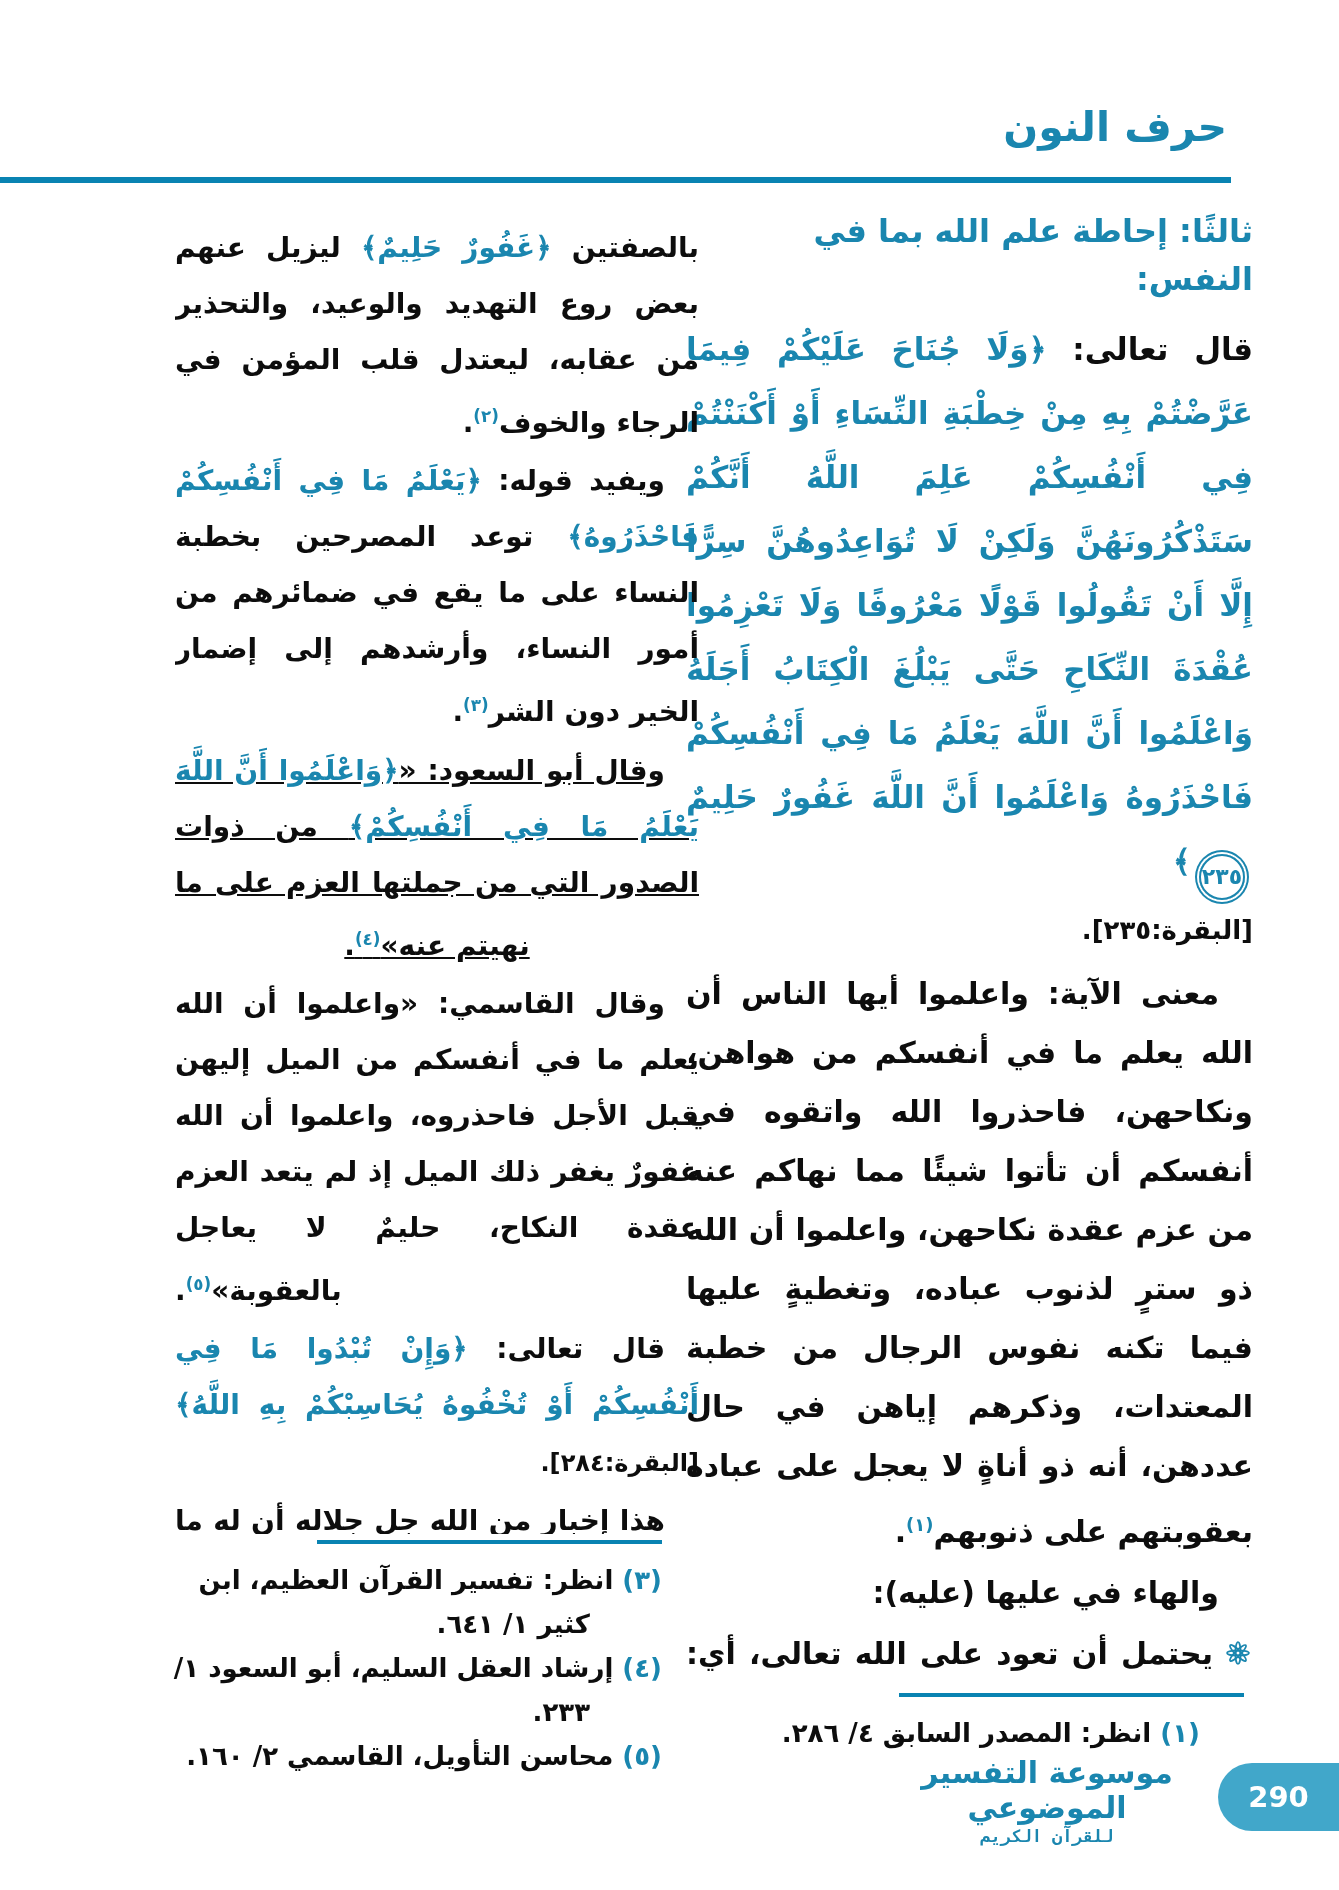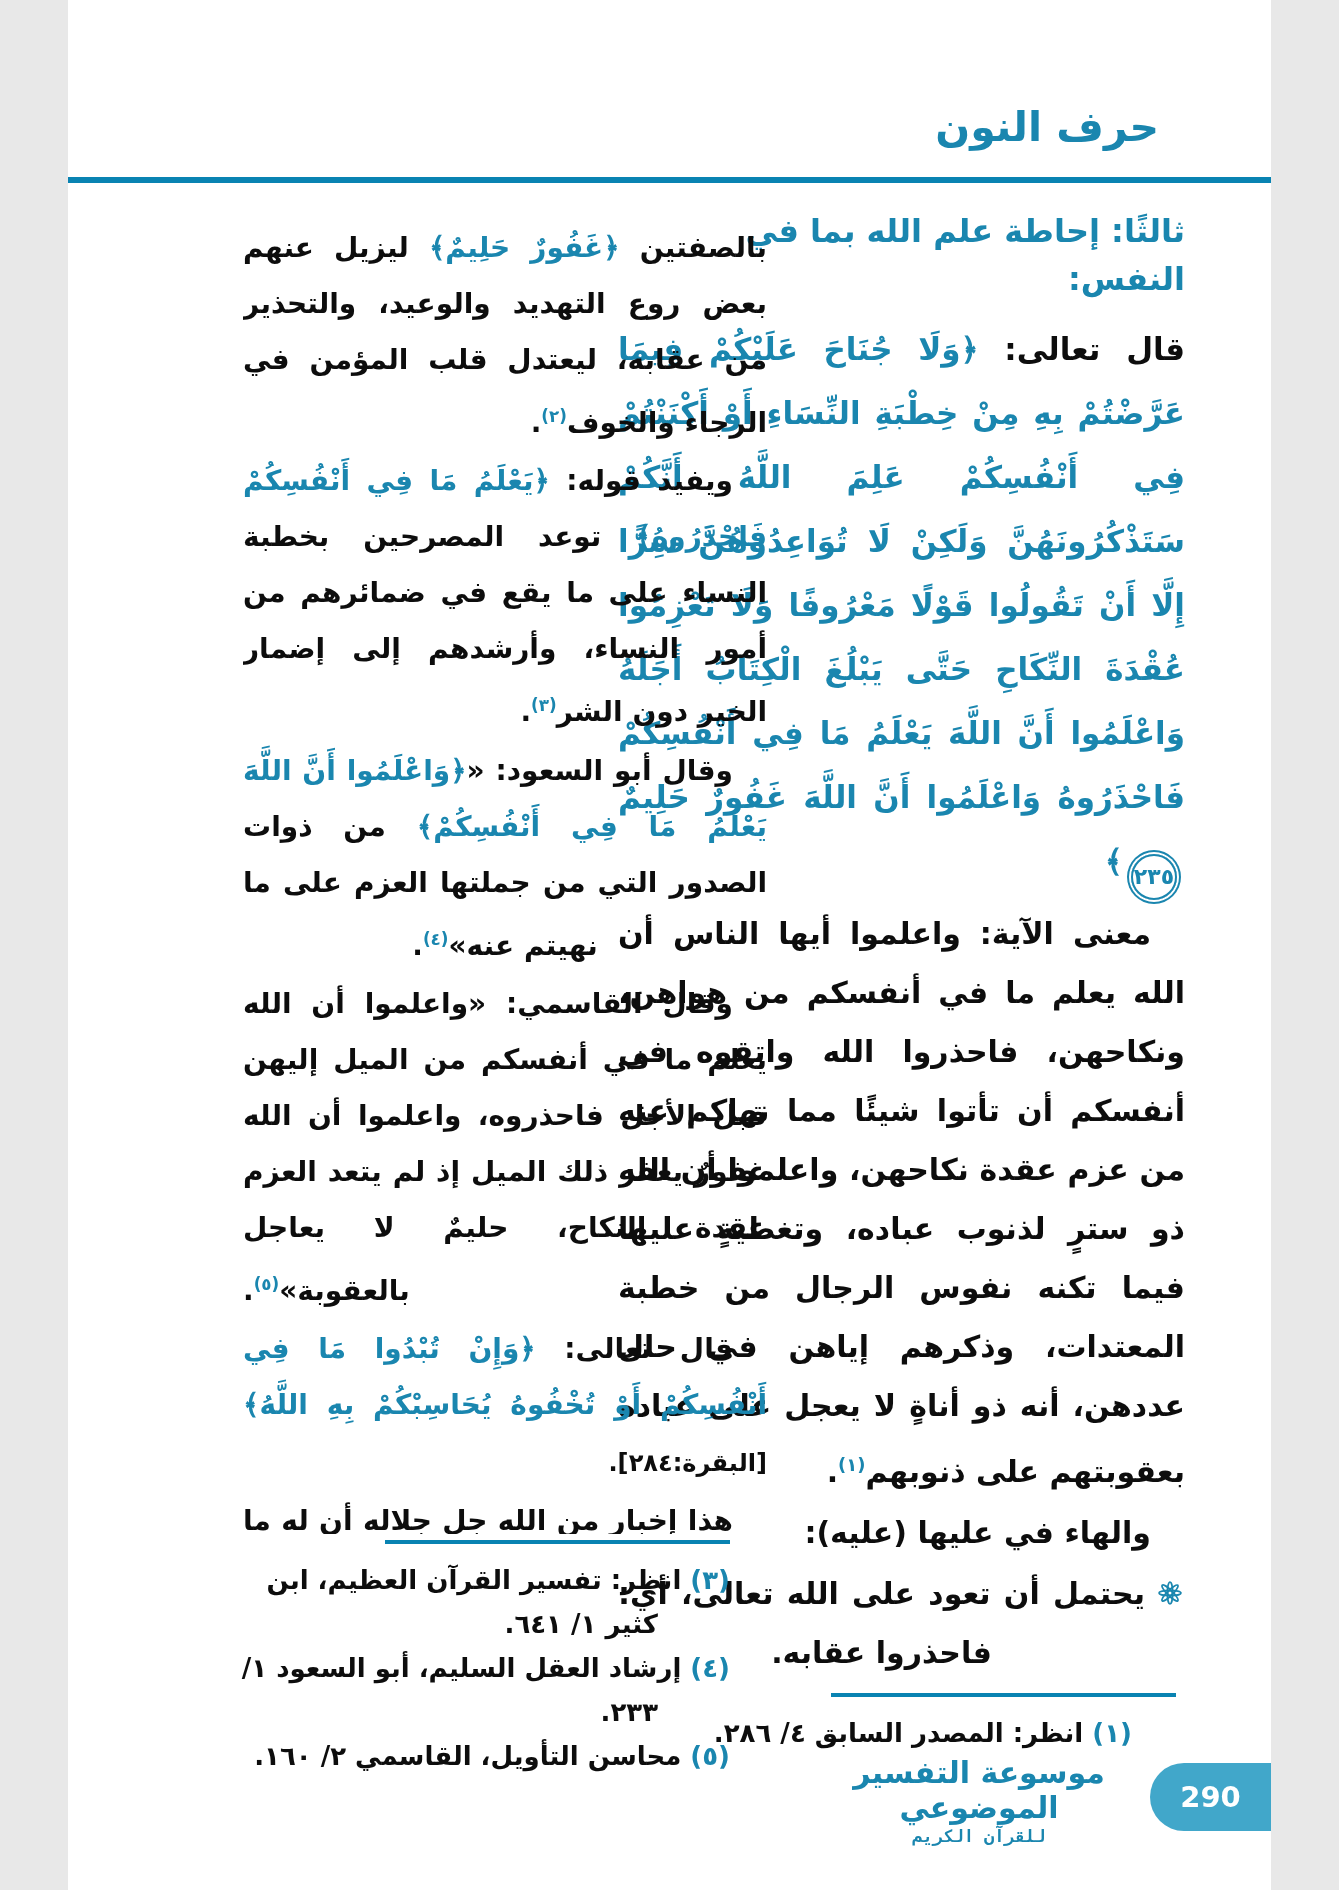--- a/index.html
+++ b/index.html
@@ -4,21 +4,21 @@
 <style>
   :root{
     --teal:#1a86af;
     --rule:#0983b2;
     --badge:#41a7ca;
     --ink:#0d0d0d;
   }
   html,body{margin:0;padding:0;background:#e8e8e8;}
   .page{
     position:relative;
-    width:1203px;height:1890px;
+    width:1339px;height:1890px;
     margin:0 auto;
     background:#ffffff;
     font-family:"DejaVu Sans", sans-serif;
     font-weight:700;
     color:var(--ink);
     direction:rtl;
     overflow:hidden;
   }
   
   .chapter-title{
@@ -43,21 +43,21 @@
     text-align:justify;
   }
   .verse-ref{
     margin:0 0 8px 0;font-size:26px;line-height:52px;
     text-align:right;color:var(--ink);
   }
   .body{margin:2px 0;font-size:30px;line-height:59px;}
   .col-left .body{font-size:28px;line-height:56px;}
   .indent{text-indent:34px;}
   .stretch-last{text-align-last:justify;}
-  .center-last{text-align-last:center;}
+  .center-last{text-align-last:center;text-decoration:underline;}
   .left-last{text-align-last:left;}
   
   .seg-t{color:var(--ink);}
   .seg-q{color:var(--teal);}
   .seg-ref{color:var(--ink);font-size:0.86em;}
   .seg-sup{color:var(--teal);font-size:0.60em;vertical-align:super;letter-spacing:1px;}
   .seg-vnum{
     display:inline-flex;align-items:center;justify-content:center;
     width:42px;height:42px;margin:0 8px 0 8px;
     border:2px solid var(--teal);border-radius:50%;
@@ -100,20 +100,21 @@
 <body>
 
 <div class="page">
 
   <div class="chapter-title">حرف النون</div>
   <div class="header-rule"></div>
 
   <section class="col col-right">
     <h2 class="section-heading">ثالثًا: إحاطة علم الله بما في النفس:</h2>
     <p class="verse-block"><span class="seg seg-t">قال تعالى: </span><span class="seg seg-q">﴿وَلَا جُنَاحَ عَلَيْكُمْ فِيمَا عَرَّضْتُمْ بِهِ مِنْ خِطْبَةِ النِّسَاءِ أَوْ أَكْنَنْتُمْ فِي أَنْفُسِكُمْ عَلِمَ اللَّهُ أَنَّكُمْ سَتَذْكُرُونَهُنَّ وَلَكِنْ لَا تُوَاعِدُوهُنَّ سِرًّا إِلَّا أَنْ تَقُولُوا قَوْلًا مَعْرُوفًا وَلَا تَعْزِمُوا عُقْدَةَ النِّكَاحِ حَتَّى يَبْلُغَ الْكِتَابُ أَجَلَهُ وَاعْلَمُوا أَنَّ اللَّهَ يَعْلَمُ مَا فِي أَنْفُسِكُمْ فَاحْذَرُوهُ وَاعْلَمُوا أَنَّ اللَّهَ غَفُورٌ حَلِيمٌ </span><span class="seg seg-vnum">٢٣٥</span><span class="seg seg-q">﴾</span></p>
+    <p class="verse-ref">[البقرة:٢٣٥].</p>
     <p class="body indent"><span class="seg seg-t">معنى الآية: واعلموا أيها الناس أن الله يعلم ما في أنفسكم من هواهن، ونكاحهن، فاحذروا الله واتقوه في أنفسكم أن تأتوا شيئًا مما نهاكم عنه من عزم عقدة نكاحهن، واعلموا أن الله ذو سترٍ لذنوب عباده، وتغطيةٍ عليها فيما تكنه نفوس الرجال من خطبة المعتدات، وذكرهم إياهن في حال عددهن، أنه ذو أناةٍ لا يعجل على عباده بعقوبتهم على ذنوبهم</span><span class="seg seg-sup">(١)</span><span class="seg seg-t">.</span></p>
     <p class="body indent">والهاء في عليها (عليه):</p>
 
     <div class="bullet">
       <span class="rosette">
         <svg width="26" height="26" viewBox="0 0 26 26">
           <g fill="none" stroke="#1a86af" stroke-width="1.7">
             <ellipse cx="13" cy="13" rx="2.7" ry="11"></ellipse>
             <ellipse cx="13" cy="13" rx="2.7" ry="11" transform="rotate(45 13 13)"></ellipse>
             <ellipse cx="13" cy="13" rx="2.7" ry="11" transform="rotate(90 13 13)"></ellipse>

